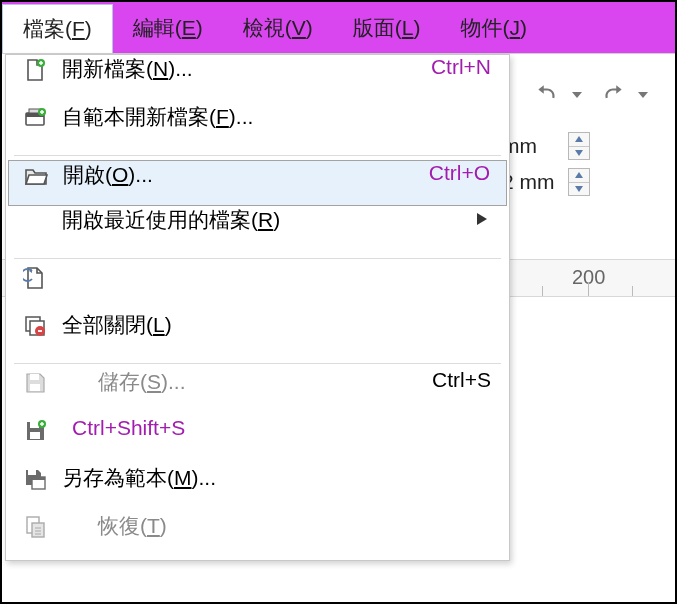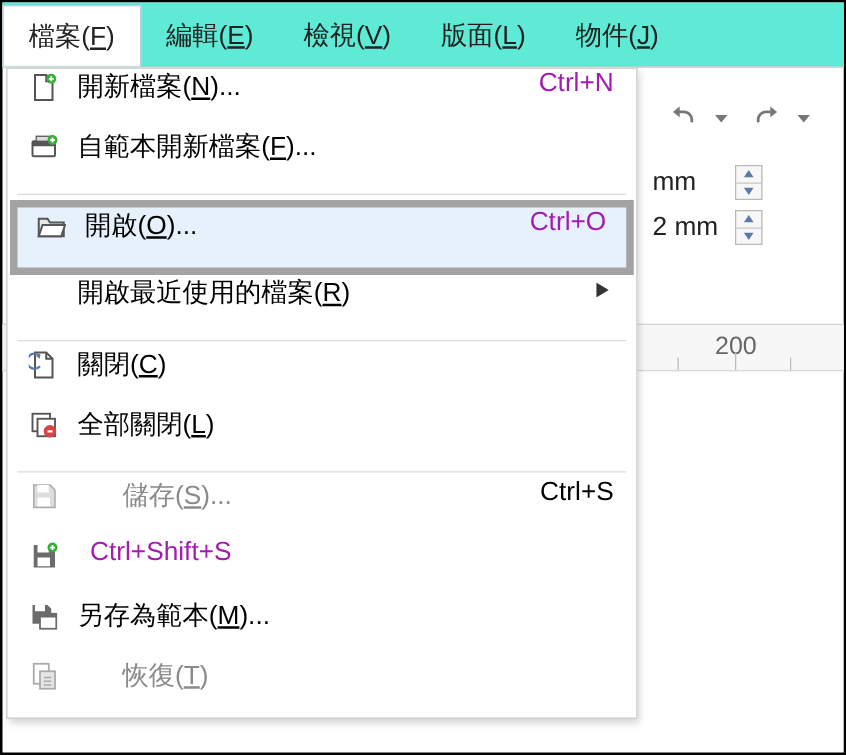--- a/index.html
+++ b/index.html
@@ -8,21 +8,21 @@
     width: 677px; height: 604px;
     font-family: "Segoe UI", "Microsoft JhengHei", sans-serif;
     font-size: 21px;
     background: #fff;
     overflow: hidden;
   }
   .root { position: relative; width: 677px; height: 604px; border: 2px solid #000; }
   
   .menubar {
     position: absolute; left: 0; top: 0; width: 100%; height: 52px;
-    background: #5eead4;
+    background: #d946ef;
     display: flex;
     align-items: stretch;
     border-bottom: 1px solid #d0d0d0;
   }
   .menubar-item {
     padding: 0 20px;
     display: flex; align-items: center;
     color: #222;
     cursor: default;
     position: relative;
@@ -43,21 +43,21 @@
     display: flex; align-items: center; gap: 10px;
     padding-left: 526px; 
   }
   .tb-btn { width: 38px; height: 38px; display:flex; align-items:center; justify-content:center; color:#666; }
   .tb-arrow { width:12px; height:12px; display:inline-block; margin-left:-4px;}
   .tb-arrow svg { display:block; }
   .props {
     position: absolute; left: 0; top: 76px; width: 100%; height: 70px;
   }
   .prop-row {
-    position: absolute; left: 520px; height: 32px;
+    position: absolute; left: 500px; height: 32px;
     display: flex; align-items: center; gap: 6px;
     color: #222;
   }
   .prop-row .val { min-width: 60px; }
   .spinner {
     width: 22px; height: 28px; border:1px solid #b8b8b8; background:#f7f7f7;
     display:flex; flex-direction:column;
   }
   .spinner .half { flex:1; display:flex; align-items:center; justify-content:center; }
   .spinner .half + .half { border-top:1px solid #c8c8c8; }
@@ -79,22 +79,22 @@
     border: 1px solid #c8c8c8;
     box-shadow: 2px 3px 6px rgba(0,0,0,0.18);
   }
   .menu-item {
     display: flex; align-items: flex-start;
     height: 48px;
     padding: 0 18px 0 14px;
   }
   .menu-item.hover {
     background: #e6f1fb;
-    border: 6px solid #a3a3a3;
-    margin: 0 2px; padding: 0 16px 0 12px; height:60px;
+    border: 1px solid #a3a3a3;
+    margin: 0 2px; padding: 0 16px 0 12px; height:46px;
   }
   .menu-item.disabled { color: #8a8a8a; gap: 36px; }
   .menu-icon { width: 30px; height: 30px; margin-right: 12px; flex: 0 0 30px; display:flex; align-items:center; justify-content:center;}
   .menu-label { flex: 1 1 auto; }
   .menu-shortcut { color: #a21caf; margin-left: 10px; }
   .menu-item.disabled .menu-shortcut { color:#000000; }
   .menu-submenu { width: 14px; height: 14px; margin-left: 10px; }
   .menu-sep { height: 1px; background:#dcdcdc; margin: 4px 8px; }
 </style>
 </head>
@@ -228,21 +228,20 @@
       <div class="menu-sep"></div>
       <div class="menu-item">
         <span class="menu-icon">
           <svg width="24" height="24" viewBox="0 0 24 24">
             <path d="M5 2h9l5 5v15H5z" fill="#fff" stroke="#555" stroke-width="1.6"></path>
             <path d="M14 2v5h5" fill="none" stroke="#555" stroke-width="1.6"></path>
             <path d="M9 5a6 6 0 1 0 0 8" fill="none" stroke="#5a7aa8" stroke-width="1.8"></path>
             <path d="M6 5l3-2v4z" fill="#5a7aa8"></path>
           </svg>
         </span>
-        <span class="menu-label">關閉(<span class="mnemonic">C</span>)</span>
       </div>
       <div class="menu-item">
         <span class="menu-icon">
           <svg width="24" height="24" viewBox="0 0 24 24">
             <rect x="3" y="3" width="14" height="14" fill="#fff" stroke="#555" stroke-width="1.5"></rect>
             <rect x="7" y="7" width="14" height="14" fill="#fff" stroke="#555" stroke-width="1.5"></rect>
             <circle cx="17" cy="17" r="5" fill="#d64545"></circle>
             <path d="M15 17h4" stroke="#fff" stroke-width="1.8"></path>
           </svg>
         </span>

